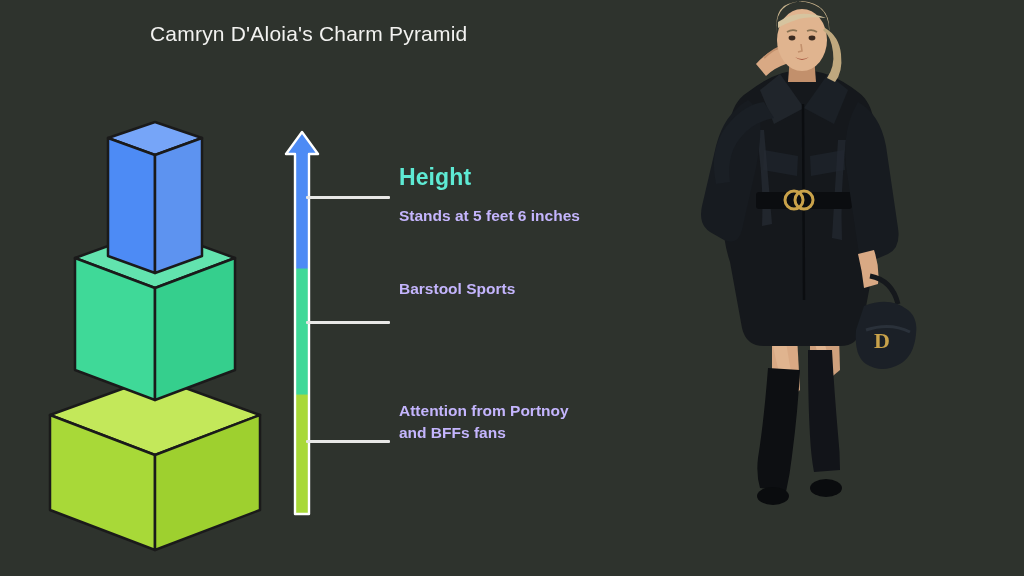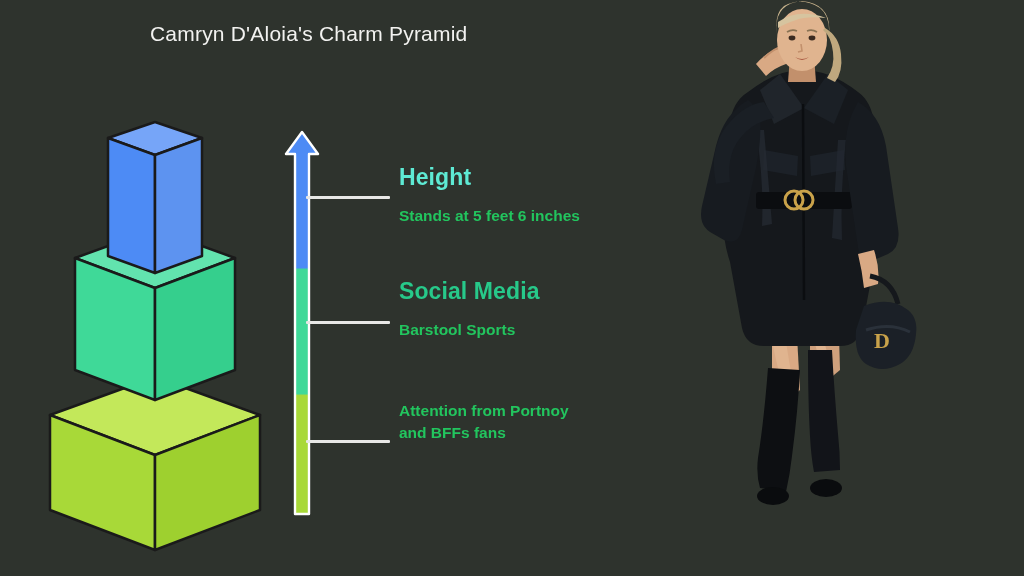--- a/index.html
+++ b/index.html
@@ -61,21 +61,21 @@
     margin-bottom:14px;
     white-space:nowrap;
   }
   #block-height  .block-heading { color:#5eead4; }
   #block-social  .block-heading { color:#27c98a; }
   #block-fanbase .block-heading { color:#a8d938; }
 
   .block-desc {
     font-size:15.5px;
     font-weight:bold;
-    color:#22c55e;
+    color:#c4b5fd;
     line-height:1.42;
   }
 
   
   #photo {
     position:absolute;
     left:660px; top:0;
     width:364px; height:576px;
   }
   #photo svg { display:block; width:364px; height:576px; }
@@ -140,21 +140,20 @@
 <div class="connector" id="connector-1"></div>
 <div class="connector" id="connector-2"></div>
 <div class="connector" id="connector-3"></div>
 
 <div class="block" id="block-height">
   <div class="block-heading">Height</div>
   <div class="block-desc">Stands at 5 feet 6 inches</div>
 </div>
 
 <div class="block" id="block-social">
-  <div class="block-heading">Social Media</div>
   <div class="block-desc">Barstool Sports</div>
 </div>
 
 <div class="block" id="block-fanbase">
   <div class="block-desc">Attention from Portnoy</div>
   <div class="block-desc">and BFFs fans</div>
 </div>
 
 <div id="photo">
   <svg viewBox="0 0 364 576" xmlns="http://www.w3.org/2000/svg">

